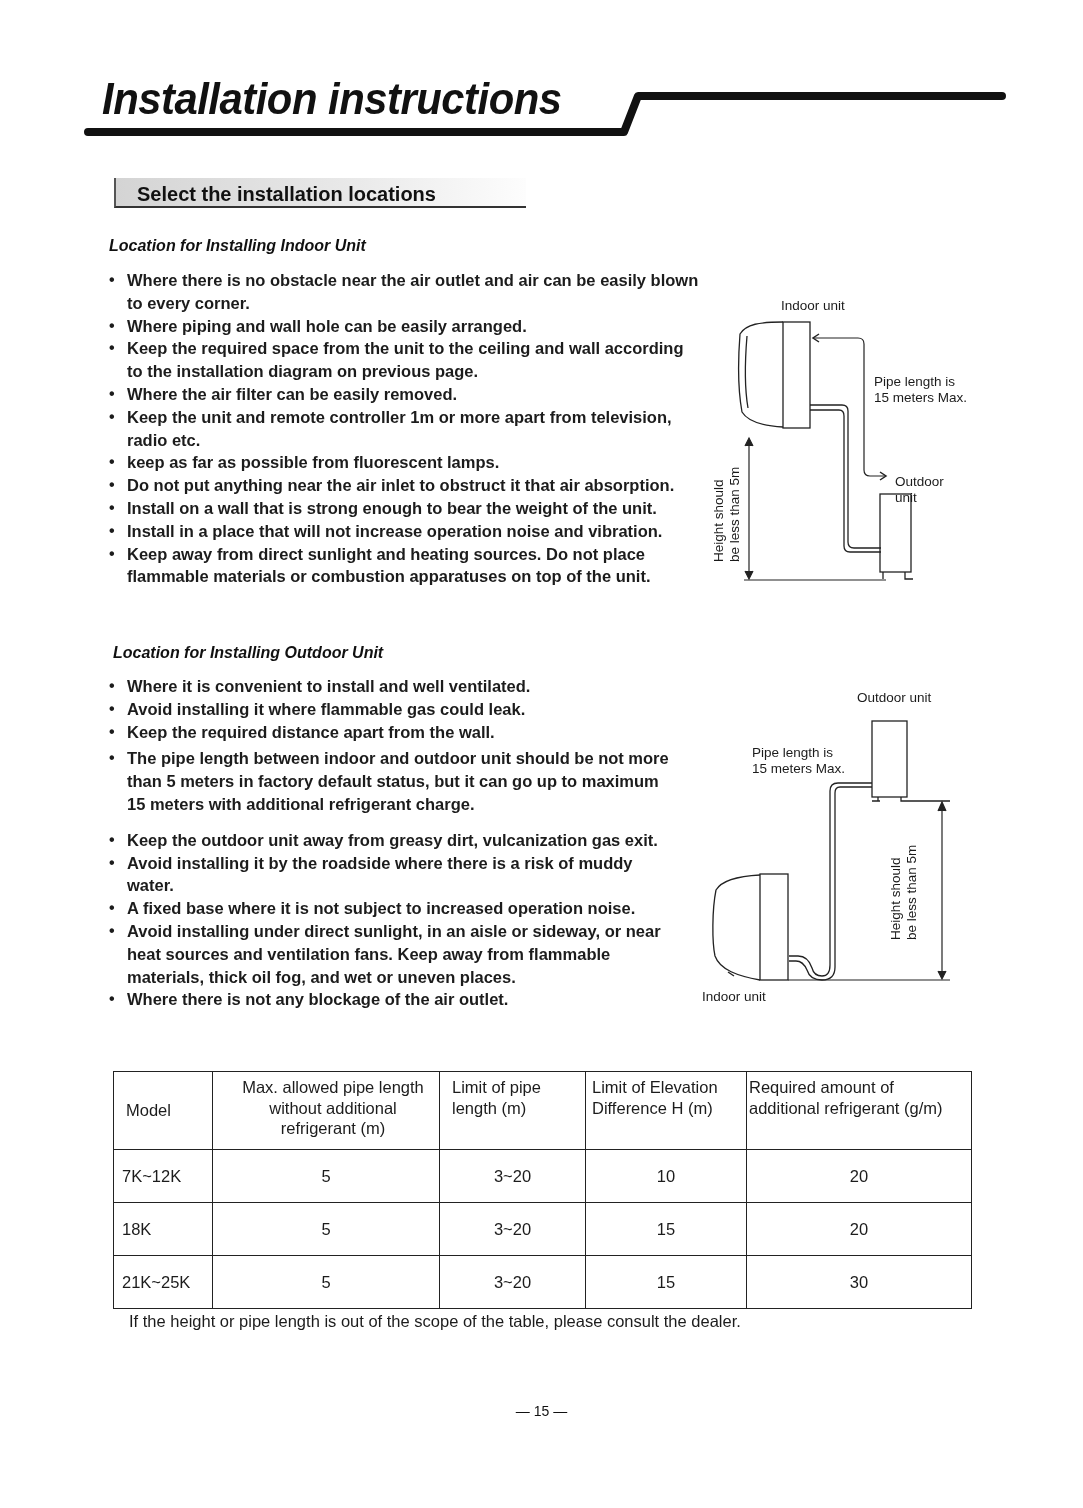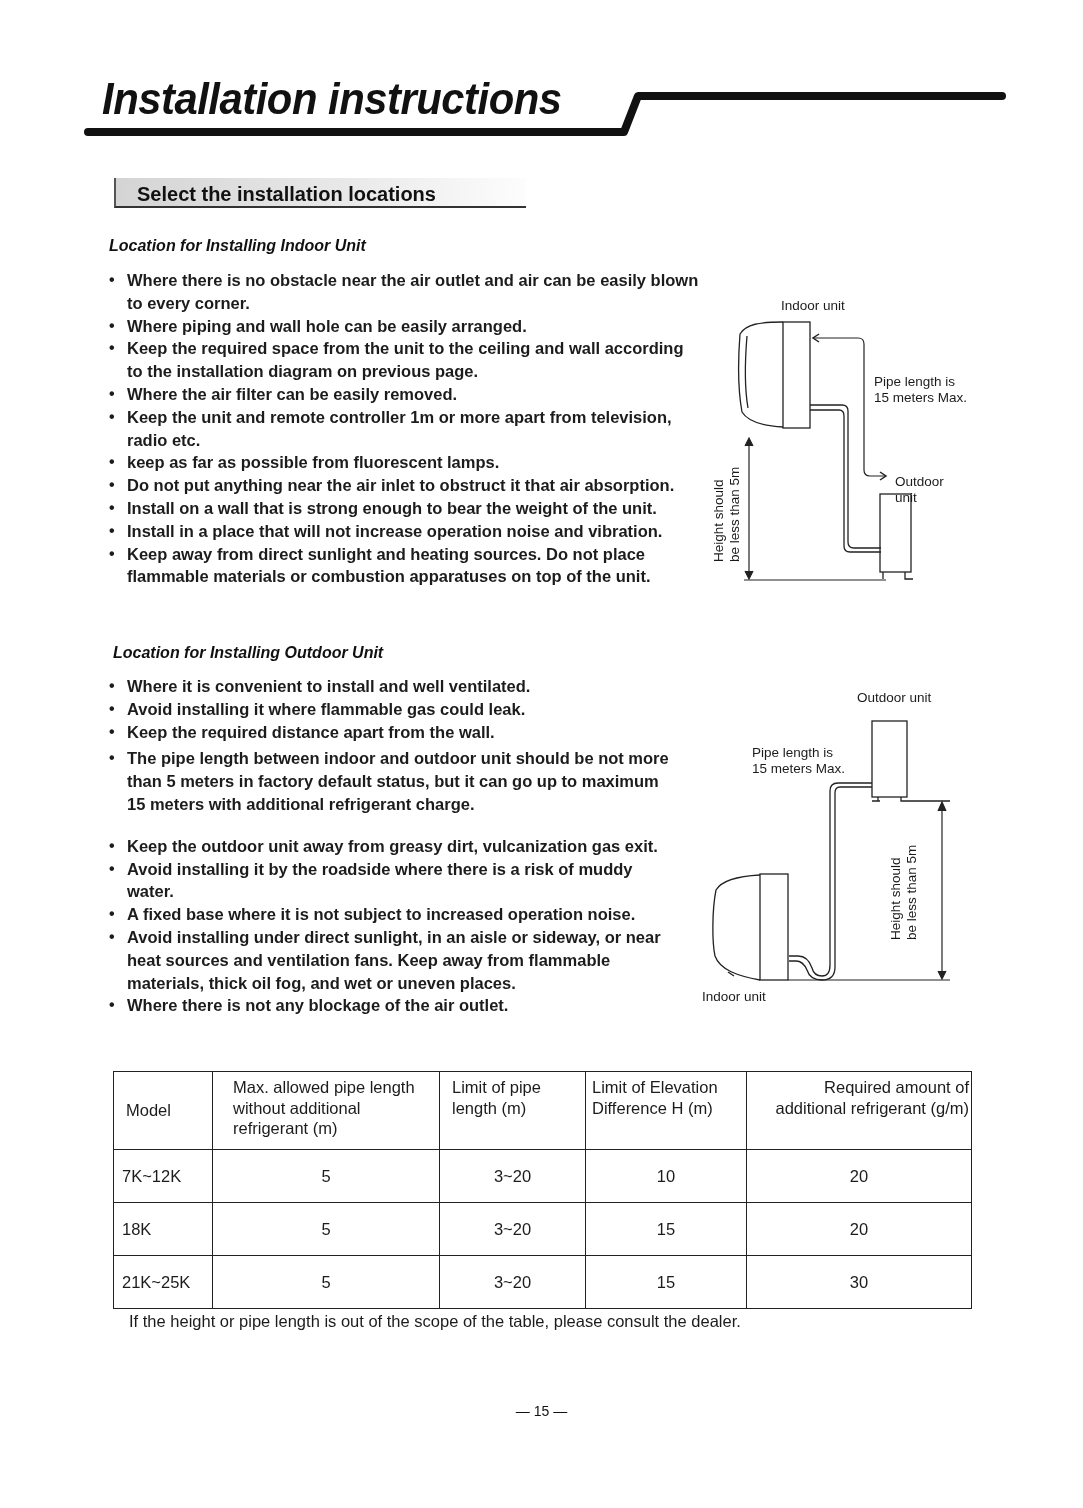--- a/index.html
+++ b/index.html
@@ -12,21 +12,21 @@
   #section-box { left:114px; top:178px; width:412px; height:30px;
                  background:linear-gradient(90deg,#d4d4d4 0%,#e8e8e8 55%,#fdfdfd 100%);
                  border-left:2px solid #555; border-bottom:2px solid #333; box-sizing:border-box; }
   #section-title { left:137px; top:183px; font-size:20px; font-weight:bold; color:#111; white-space:nowrap; }
   .subhead { font-size:16px; font-weight:bold; font-style:italic; color:#111; white-space:nowrap; }
   ul.bullets { list-style:none; margin:0; padding:0; font-size:16.5px; line-height:22.8px; color:#1c1c1c; }
   ul.bullets li { position:relative; padding-left:18px;font-weight:bold; }
   ul.bullets li::before { content:"\2022"; position:absolute; left:0; top:0; font-size:16px; }
   #indoor-list { left:109px; top:269px; width:590px; }
   #outdoor-list { left:109px; top:675px; width:560px; }
-  #outdoor-list li.gap { margin-top:19px; }
+  #outdoor-list li.gap { margin-top:13px; }
   .diag-label { font-size:13.5px; color:#1c1c1c; white-space:nowrap; line-height:16px; }
   .vert { transform:rotate(-90deg); transform-origin:left top; font-size:13.5px; line-height:16px; white-space:nowrap; }
   table#spec { position:absolute; left:113px; top:1071px; width:859px; border-collapse:collapse;
                font-size:16.5px; color:#1c1c1c; }
   table#spec th, table#spec td { border:1px solid #222; font-weight:normal; padding:0 6px; }
   table#spec th { height:72px; text-align:left; vertical-align:top; padding-top:5px; line-height:20.5px; }
   table#spec td { height:52px; text-align:center; }
   table#spec td.model { text-align:left; padding-left:8px; }
   #note { left:129px; top:1312px; font-size:16.5px; color:#1c1c1c; white-space:nowrap; }
   #page-num { left:0; width:1083px; top:1403px; text-align:center; font-size:14px; color:#111; }
@@ -145,24 +145,24 @@
   <colgroup>
     <col style="width:99px">
       <col style="width:227px">
       <col style="width:146px">
       <col style="width:161px">
       <col>
   </colgroup>
   <thead>
     <tr>
       <th style="vertical-align:middle; padding-left:12px; padding-top:0;">Model</th>
-      <th style="padding-left:20px;">Max. allowed pipe length without additional refrigerant (m)</th>
+      <th style="padding-left:20px;text-align:center;">Max. allowed pipe length without additional refrigerant (m)</th>
       <th style="padding-left:12px;">Limit of pipe length (m)</th>
       <th>Limit of Elevation Difference H (m)</th>
-      <th style="text-align:right; padding:5px 2px 0 2px;">Required amount of additional refrigerant (g/m)</th>
+      <th style="text-align:left; padding:5px 2px 0 2px;">Required amount of additional refrigerant (g/m)</th>
     </tr>
   </thead>
   <tbody>
     <tr>
       <td class="model">7K~12K</td>
       <td>5</td>
       <td>3~20</td>
       <td>10</td>
       <td>20</td>
     </tr>

